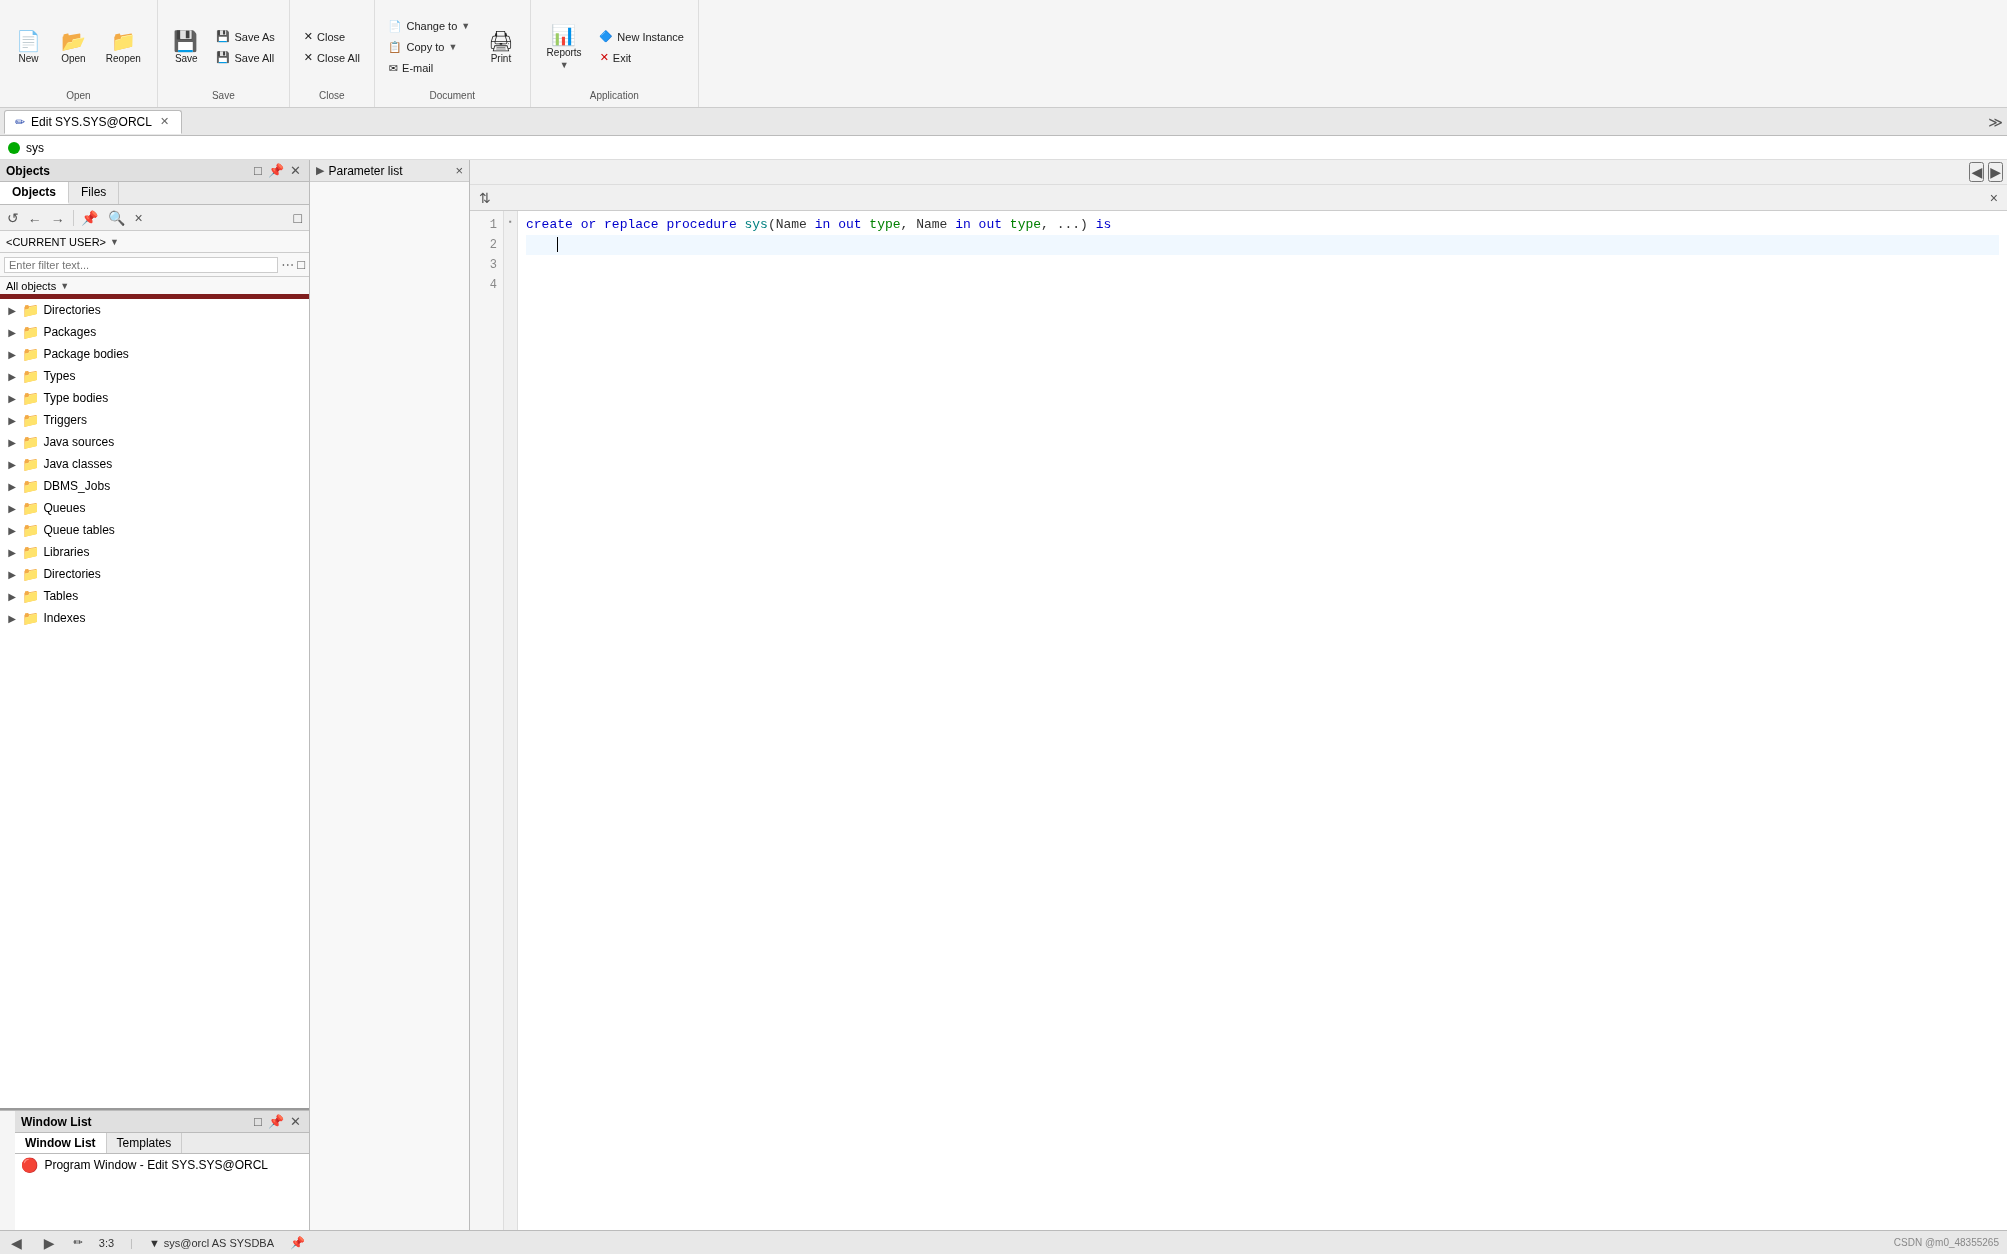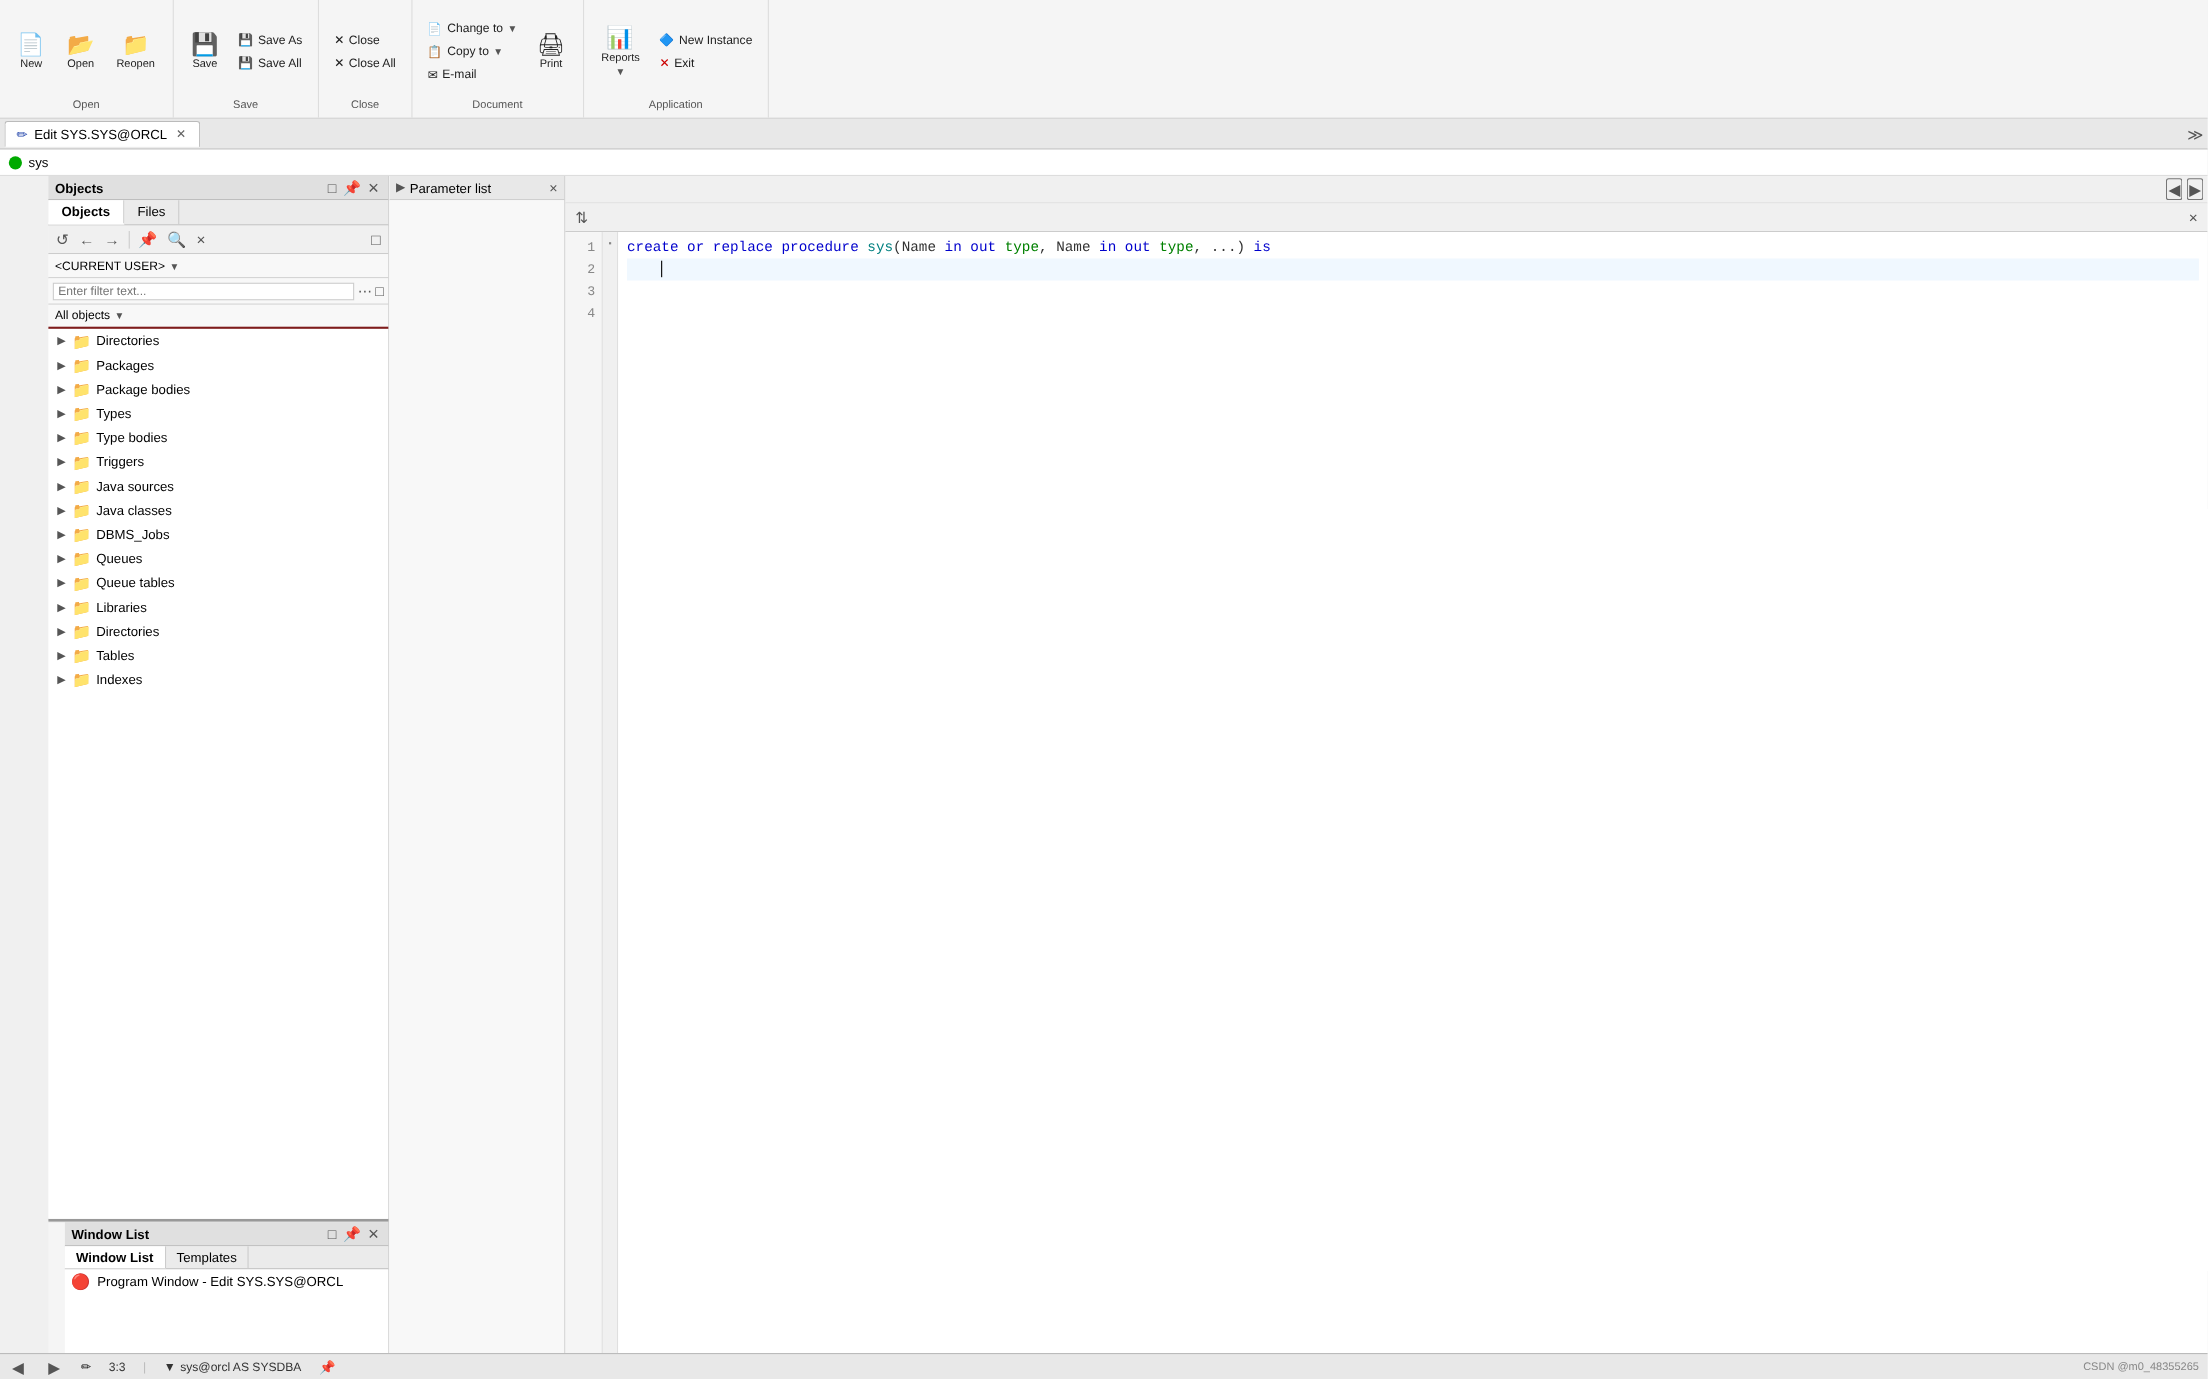--- a/index.html
+++ b/index.html
@@ -144,21 +144,20 @@
     }
 
     
     #left-panel {
       width: 310px;
       min-width: 310px;
       display: flex;
       flex-direction: column;
       border-right: 1px solid #bbb;
       background: #f5f5f5;
-      margin-left: 44px;
     }
 
     
     #objects-panel {
       flex: 1;
       display: flex;
       flex-direction: column;
       border-bottom: 2px solid #999;
     }
     .panel-header {
@@ -625,21 +624,21 @@
         <span>&lt;CURRENT USER&gt;</span>
         <span class="drop-arrow">▼</span>
       </div>
 
       <div class="filter-row">
         <input class="filter-input" type="text" placeholder="Enter filter text..." style="">
         <button class="filter-btn">⋯</button>
         <button class="filter-btn">□</button>
       </div>
 
-      <div class="user-selector" style="border-bottom:2px solid #7f1d1d;">
+      <div class="user-selector" style="border-bottom:5px solid #7f1d1d;">
         <span>All objects</span>
         <span class="drop-arrow">▼</span>
       </div>
 
       <div id="object-tree">
 
         <div class="tree-item">
           <span class="tree-expander">▶</span>
           <span class="tree-folder-icon">📁</span>
           <span class="tree-label">Directories</span>

